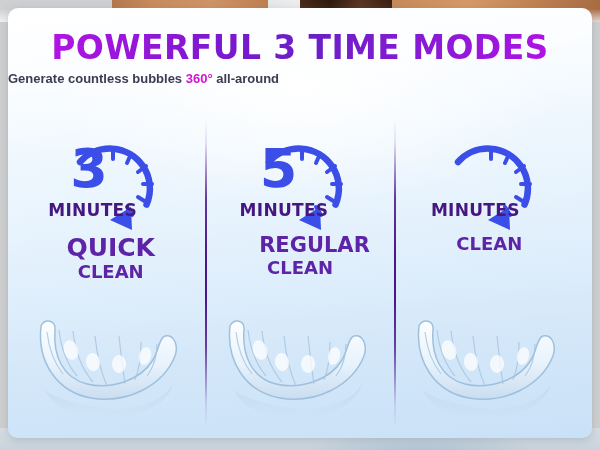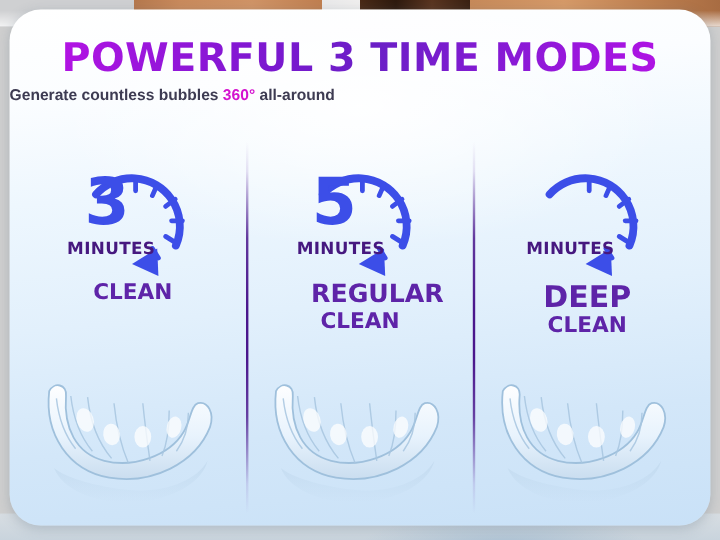--- a/index.html
+++ b/index.html
@@ -32,21 +32,21 @@
     background:linear-gradient(180deg,#d7dde2 0%,#c9d4dd 100%);
   }
   .bottom-wash:before{
     content:"";position:absolute;right:60px;bottom:0;width:240px;height:22px;
     background:radial-gradient(ellipse at 50% 120%,rgba(150,180,205,.55),rgba(200,220,235,0) 70%);
   }
 
   
   .card{
     position:absolute;left:8px;top:8px;width:584px;height:430px;
-    border-radius:26px;overflow:hidden;
+    border-radius:10px;overflow:hidden;
     background:linear-gradient(175deg,#ffffff 0%,#fbfdff 16%,#eef7fe 34%,#e2f0fc 56%,#d3e7f9 78%,#c9e1f7 100%);
     box-shadow:0 2px 10px rgba(90,110,130,.28);
   }
   
   .card:before{
     content:"";position:absolute;left:50%;top:-40px;transform:translateX(-50%);
     width:520px;height:240px;border-radius:50%;
     background:radial-gradient(ellipse at center,rgba(255,255,255,.95),rgba(255,255,255,0) 70%);
     pointer-events:none;
   }
@@ -93,21 +93,21 @@
     position:absolute;left:50%;top:8px;transform:translateX(-50%);
     font-size:54px;font-weight:bold;color:#3c4ee8;line-height:1;
     font-family:"DejaVu Sans","Liberation Sans",sans-serif;
     letter-spacing:-1px;
   }
   .col.c1 .num{margin-left:-22px;}
   .col.c2 .num{margin-left:-22px;}
   .col.c3 .num{margin-left:-20px;}
   .minutes{
     position:absolute;left:50%;top:66px;transform:translateX(-50%);
-    font-size:14px;font-weight:bold;color:#46187f;letter-spacing:.3px;
+    font-size:17px;font-weight:bold;color:#46187f;letter-spacing:.3px;
     font-family:"DejaVu Sans","Liberation Sans",sans-serif;
   }
   .col.c1 .minutes{margin-left:-18px;}
   .col.c2 .minutes{margin-left:-16px;}
   .col.c3 .minutes{margin-left:-14px;}
 
   .mode{
     position:absolute;left:0;right:0;top:116px;text-align:center;
     color:#5e24a8;font-weight:bold;line-height:1.13;
     font-family:"DejaVu Sans","Liberation Sans",sans-serif;
@@ -150,20 +150,21 @@
                 <line x1="110" y1="68" x2="102" y2="63"></line>
                 <line x1="96" y1="81" x2="91" y2="73"></line>
               </g>
               <path d="M96 96 L74 86 L95 73 Z" fill="#3c4ee8"></path>
             </svg>
           </div>
           <div class="num">3</div>
           <div class="minutes">MINUTES</div>
         </div>
         <div class="mode">
+          <span class="l1">QUICK</span>
           <span class="l2">CLEAN</span>
         </div>
         <div class="aligner">
           <svg viewBox="0 0 176 124">
             <defs>
               <linearGradient id="alg1" x1="0" y1="0" x2="0" y2="1">
                 <stop offset="0%" stop-color="#ffffff" stop-opacity=".96"></stop>
                 <stop offset="55%" stop-color="#eaf4fd" stop-opacity=".90"></stop>
                 <stop offset="100%" stop-color="#c9dcee" stop-opacity=".85"></stop>
               </linearGradient>
@@ -270,21 +271,20 @@
                 <line x1="116" y1="50" x2="107" y2="50"></line>
                 <line x1="110" y1="68" x2="102" y2="63"></line>
                 <line x1="96" y1="81" x2="91" y2="73"></line>
               </g>
               <path d="M96 96 L74 86 L95 73 Z" fill="#3c4ee8"></path>
             </svg>
           </div>
           <div class="minutes">MINUTES</div>
         </div>
         <div class="mode">
-          <span class="l1">DEEP</span>
           <span class="l2">CLEAN</span>
         </div>
         <div class="aligner">
           <svg viewBox="0 0 176 124">
             <defs>
               <linearGradient id="alg3" x1="0" y1="0" x2="0" y2="1">
                 <stop offset="0%" stop-color="#ffffff" stop-opacity=".96"></stop>
                 <stop offset="55%" stop-color="#eaf4fd" stop-opacity=".90"></stop>
                 <stop offset="100%" stop-color="#c9dcee" stop-opacity=".85"></stop>
               </linearGradient>

